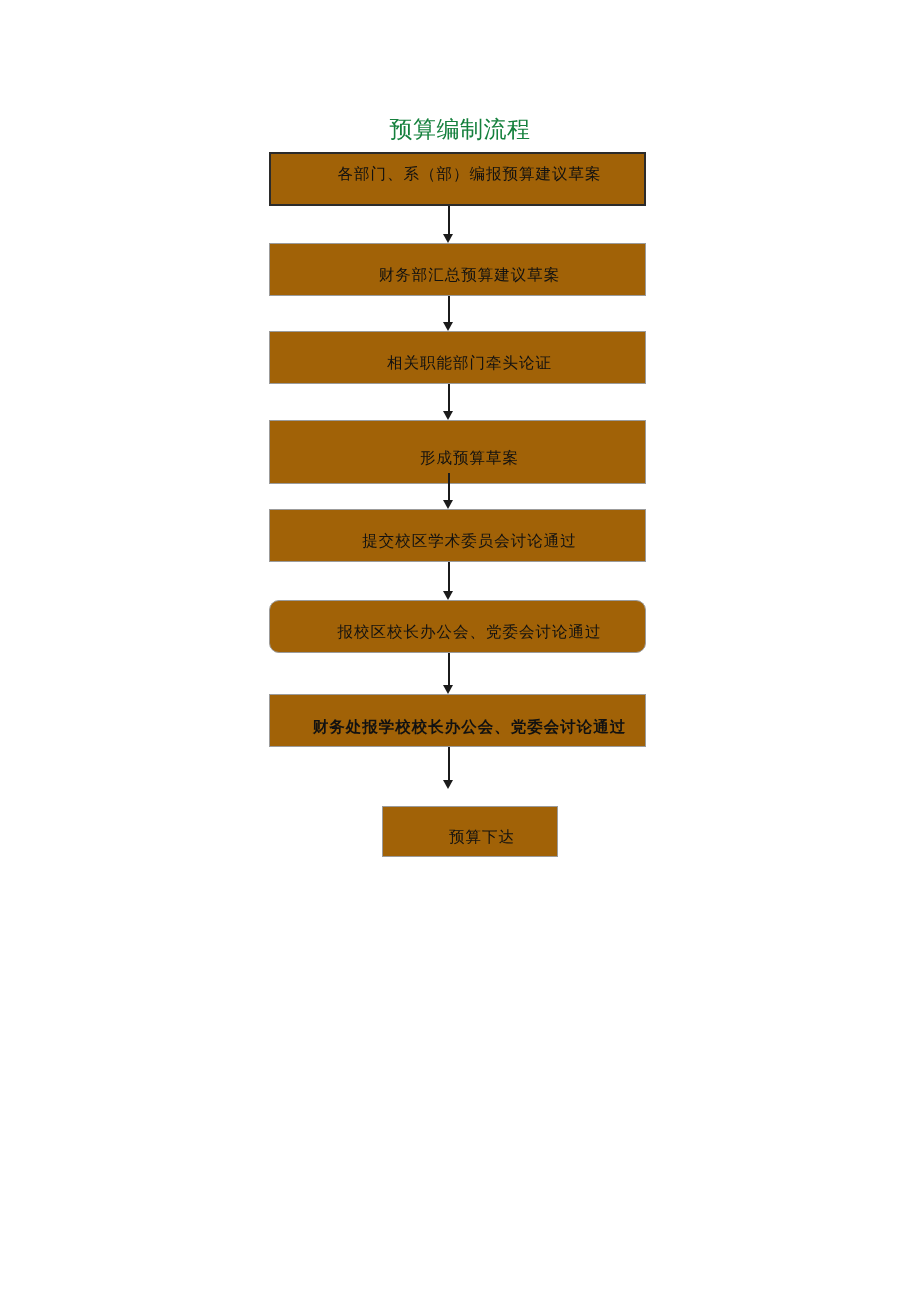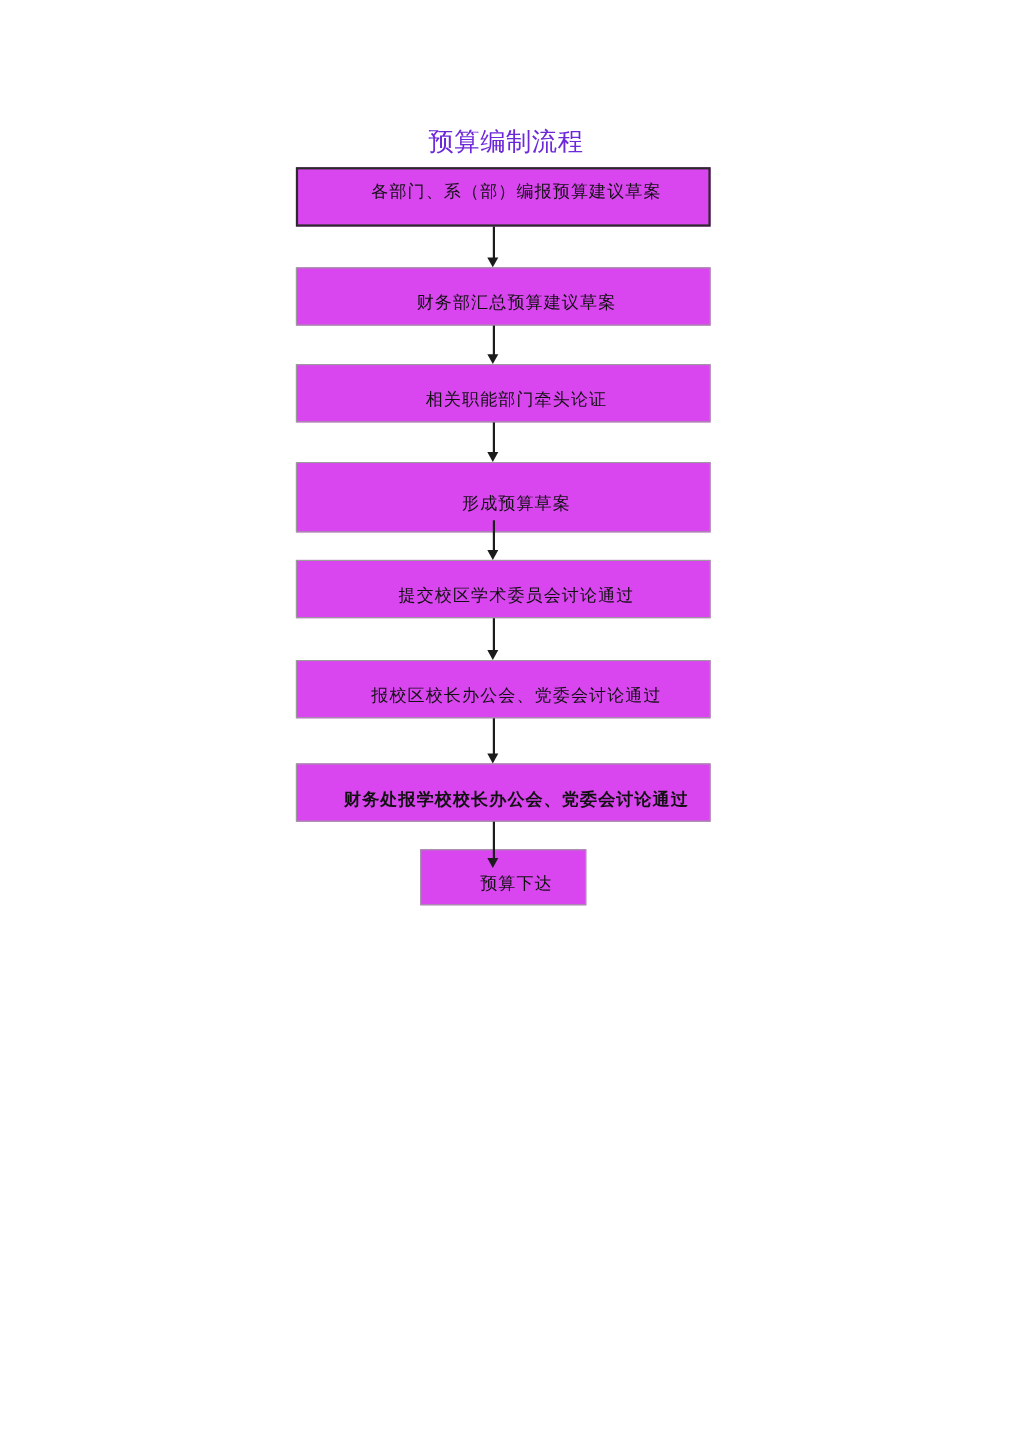--- a/index.html
+++ b/index.html
@@ -24,34 +24,34 @@
   }
 
   .chart-title {
     position: absolute;
     left: 0;
     top: 114px;
     width: 920px;
     text-align: center;
     font-size: 23px;
     line-height: 30px;
-    color: #6d28d9;
+    color: #15803d;
     letter-spacing: 0.5px;
     font-family: "DejaVu Serif", "Liberation Serif", serif;
   }
   
   .chart-title > span {
     display: inline-block;
     transform: translateX(0px);
   }
 
   .node {
     position: absolute;
     box-sizing: border-box;
-    background: #d946ef;
+    background: #a16207;
     display: flex;
     align-items: flex-start;
     justify-content: center;
     font-size: 15.5px;
     line-height: 1;
     color: #111111;
     letter-spacing: 1px;
     white-space: nowrap;
     padding-left: 24px;
   }
@@ -107,27 +107,27 @@
       </div>
       <div class="node normal" style="left: 269px; top: 331px; width: 377px; height: 53px;">
         <span class="node-label">相关职能部门牵头论证</span>
       </div>
       <div class="node normal" style="left: 269px; top: 420px; width: 377px; height: 64px;">
         <span class="node-label">形成预算草案</span>
       </div>
       <div class="node normal" style="left: 269px; top: 509px; width: 377px; height: 53px;">
         <span class="node-label">提交校区学术委员会讨论通过</span>
       </div>
-      <div class="node normal" style="left: 269px; top: 600px; width: 377px; height: 53px;">
+      <div class="node normal" style="left: 269px; top: 600px; width: 377px; height: 53px; border-radius: 10px;">
         <span class="node-label">报校区校长办公会、党委会讨论通过</span>
       </div>
       <div class="node normal" style="left: 269px; top: 694px; width: 377px; height: 53px; font-weight: bold;">
         <span class="node-label">财务处报学校校长办公会、党委会讨论通过</span>
       </div>
-      <div class="node normal" style="left: 382px; top: 772px; width: 151px; height: 51px;">
+      <div class="node normal" style="left: 382px; top: 806px; width: 176px; height: 51px;">
         <span class="node-label">预算下达</span>
       </div>
     </div>
   <div id="connectors-layer">
       <div class="connector" style="left: 440px; top: 206px; height: 37px;">
         <div class="stem" style="height: 29px;"></div>
         <div class="head" style="top: 28px;"></div>
       </div>
       <div class="connector" style="left: 440px; top: 296px; height: 35px;">
         <div class="stem" style="height: 27px;"></div>

